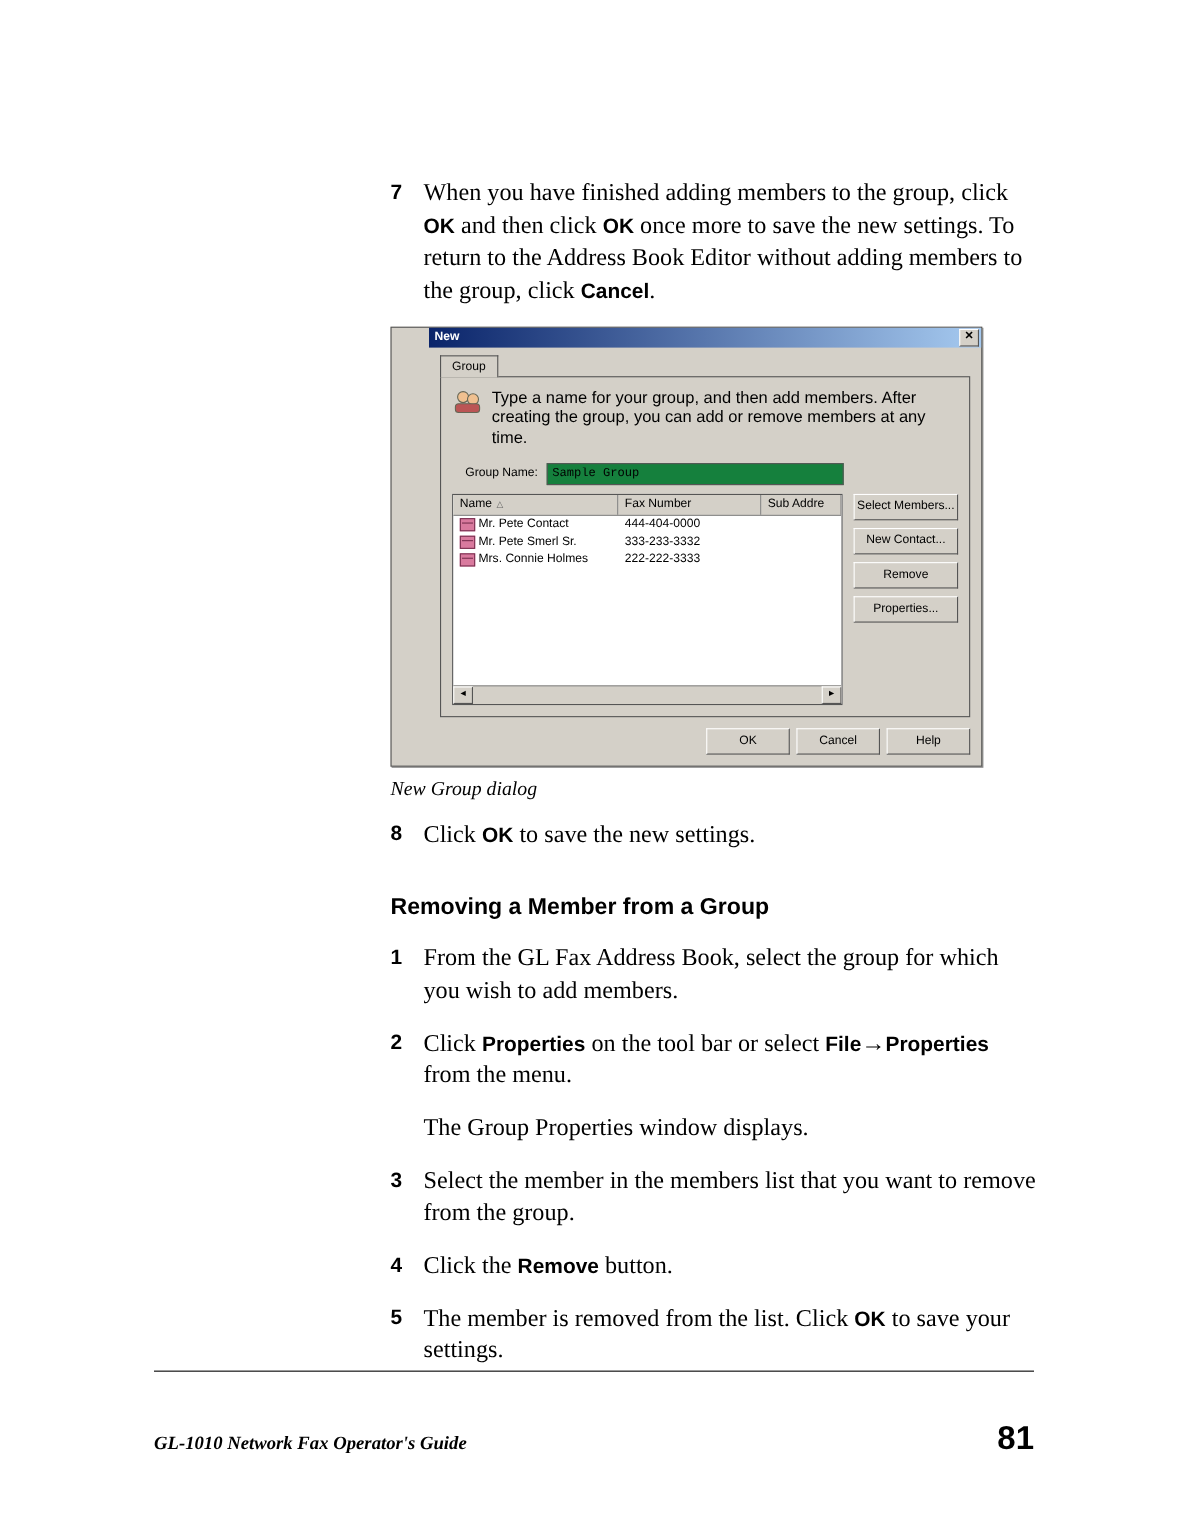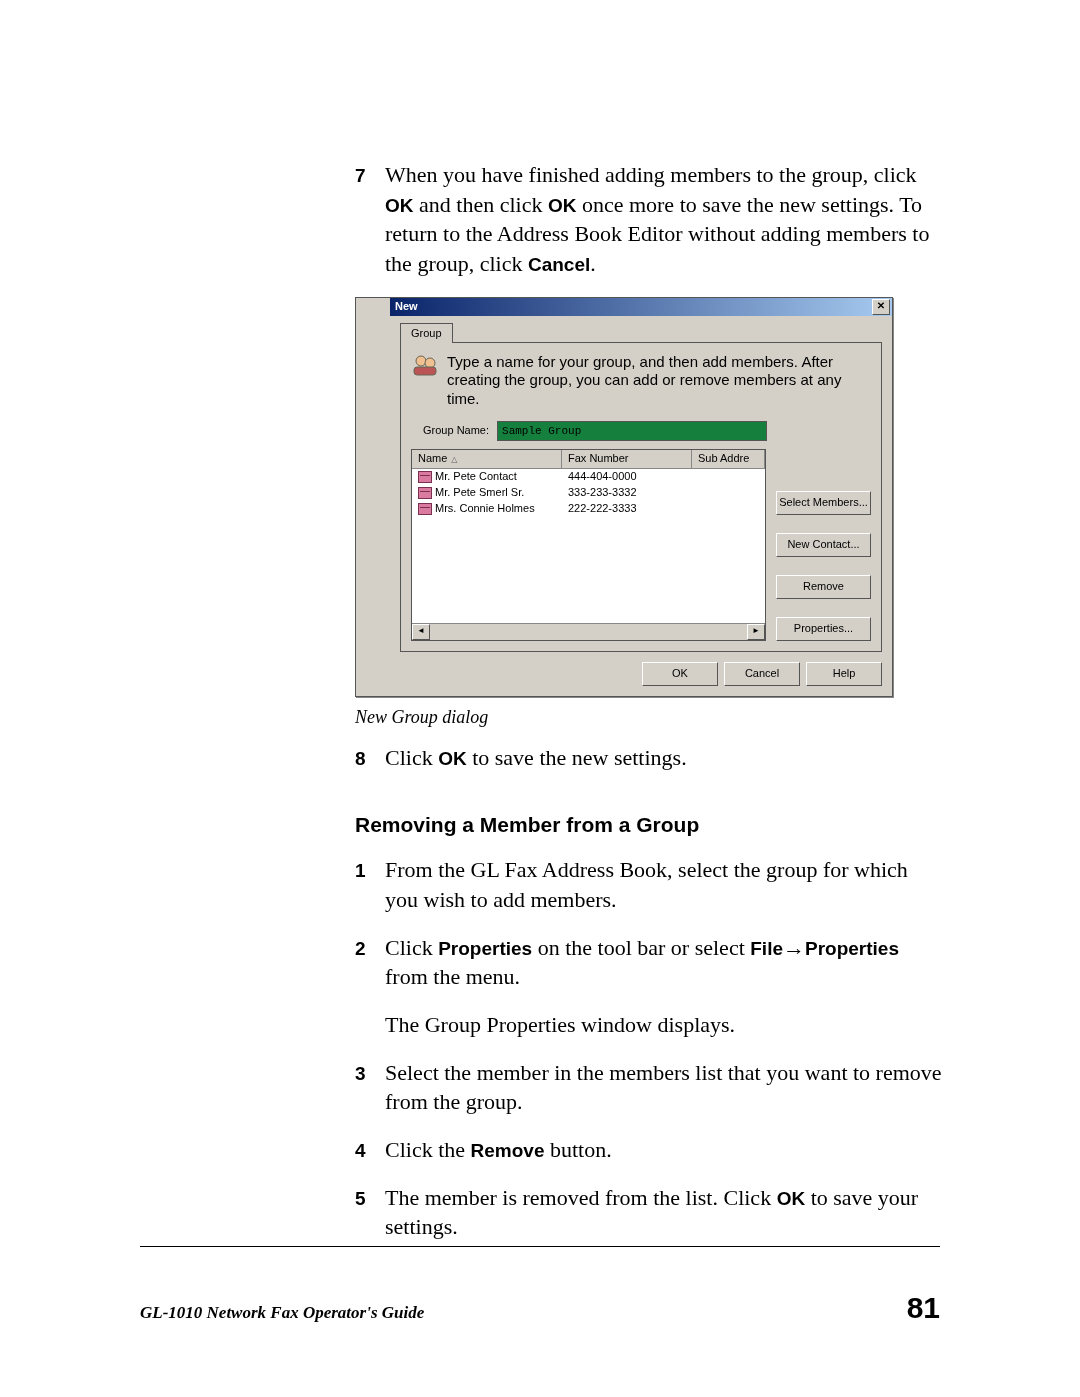--- a/index.html
+++ b/index.html
@@ -234,22 +234,21 @@
     border-right-color:#555;
     border-bottom-color:#555;
     font-size: 8px;
     text-align: center;
     line-height: 12px;
   }
   .side-buttons {
     width: 95px;
     display: flex;
     flex-direction: column;
-    gap: 18px;
-    justify-content: flex-end;
+    gap: 7px;
   }
   .btn {
     height: 22px;
     background: #d4d0c8;
     border: 1px solid #fff;
     border-right-color:#555;
     border-bottom-color:#555;
     font-size: 11px;
     text-align: center;
     line-height: 20px;

